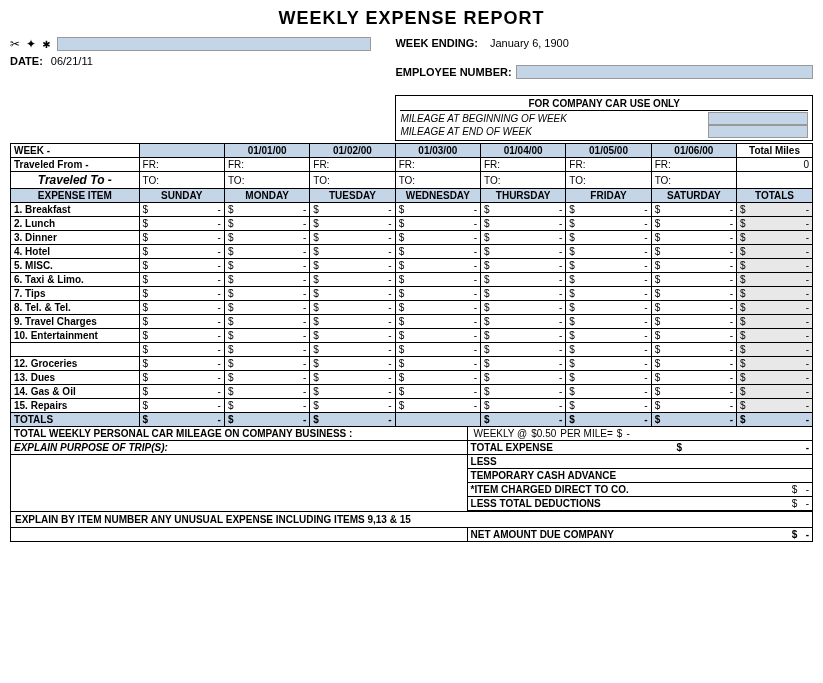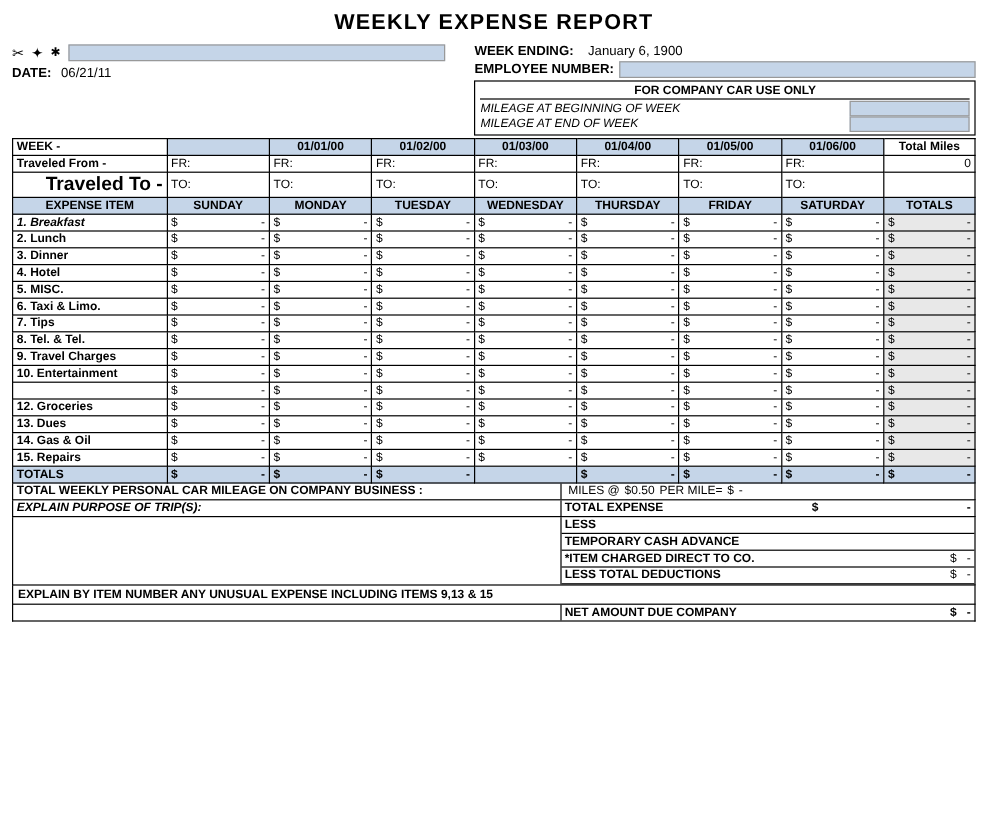--- a/index.html
+++ b/index.html
@@ -29,21 +29,21 @@
     }
     .header-left {
       display: flex;
       flex-direction: column;
       gap: 2px;
       width: 45%;
     }
     .header-right {
       display: flex;
       flex-direction: column;
-      gap: 2px;
+      gap: 16px;
       width: 52%;
     }
     .header-row {
       display: flex;
       align-items: center;
       gap: 4px;
     }
     .header-label {
       font-weight: bold;
       white-space: nowrap;
@@ -262,21 +262,21 @@
         <td style="text-align:left; font-size:10px;">FR:</td>
         <td style="text-align:left; font-size:10px;">FR:</td>
         <td style="text-align:left; font-size:10px;">FR:</td>
         <td style="text-align:left; font-size:10px;">FR:</td>
         <td style="text-align:left; font-size:10px;">FR:</td>
         <td style="text-align:left; font-size:10px;">FR:</td>
         <td style="text-align:right; font-size:10px;">0</td>
       </tr>
 
       <tr>
-        <td class="col-item" style="text-align:right; font-size:16px;">Traveled To -</td>
+        <td class="col-item" style="text-align:center; font-size:12px;font-style:italic;">Traveled To -</td>
         <td style="text-align:left; font-size:10px;">TO:</td>
         <td style="text-align:left; font-size:10px;">TO:</td>
         <td style="text-align:left; font-size:10px;">TO:</td>
         <td style="text-align:left; font-size:10px;">TO:</td>
         <td style="text-align:left; font-size:10px;">TO:</td>
         <td style="text-align:left; font-size:10px;">TO:</td>
         <td style="text-align:left; font-size:10px;">TO:</td>
         <td></td>
       </tr>
 
@@ -288,21 +288,21 @@
         <th class="col-day">WEDNESDAY</th>
         <th class="col-day">THURSDAY</th>
         <th class="col-day">FRIDAY</th>
         <th class="col-day">SATURDAY</th>
         <th class="col-totals">TOTALS</th>
       </tr>
     </thead>
     <tbody id="expense-rows">
 
     <tr>
-          <td class="col-item" style="text-align: left; font-style: italic;">1. Breakfast</td>
+          <td class="col-item" style="text-align: left;">1. Breakfast</td>
           <td>
             <span style="float:left;">$</span>
             <span style="float:right;">-</span>
           </td>
           <td>
             <span style="float:left;">$</span>
             <span style="float:right;">-</span>
           </td>
           <td>
             <span style="float:left;">$</span>
@@ -855,21 +855,21 @@
           </td>
       </tr>
     </tfoot>
   </table>
 
   <div class="mileage-row">
     <div class="mileage-left">
       <span style="font-weight:bold;font-size:10px;">TOTAL WEEKLY PERSONAL CAR MILEAGE ON COMPANY BUSINESS :</span>
     </div>
     <div class="mileage-right" style="flex:1;">
-      <span>MILES @</span>
+      <span>WEEKLY @</span>
       <span>$0.50</span>
       <span>PER MILE=</span>
       <span>$</span>
       <span>-</span>
     </div>
   </div>
 
   <div class="expense-total-row">
     <div class="expense-total-left">
       <span>EXPLAIN PURPOSE OF TRIP(S):</span>

